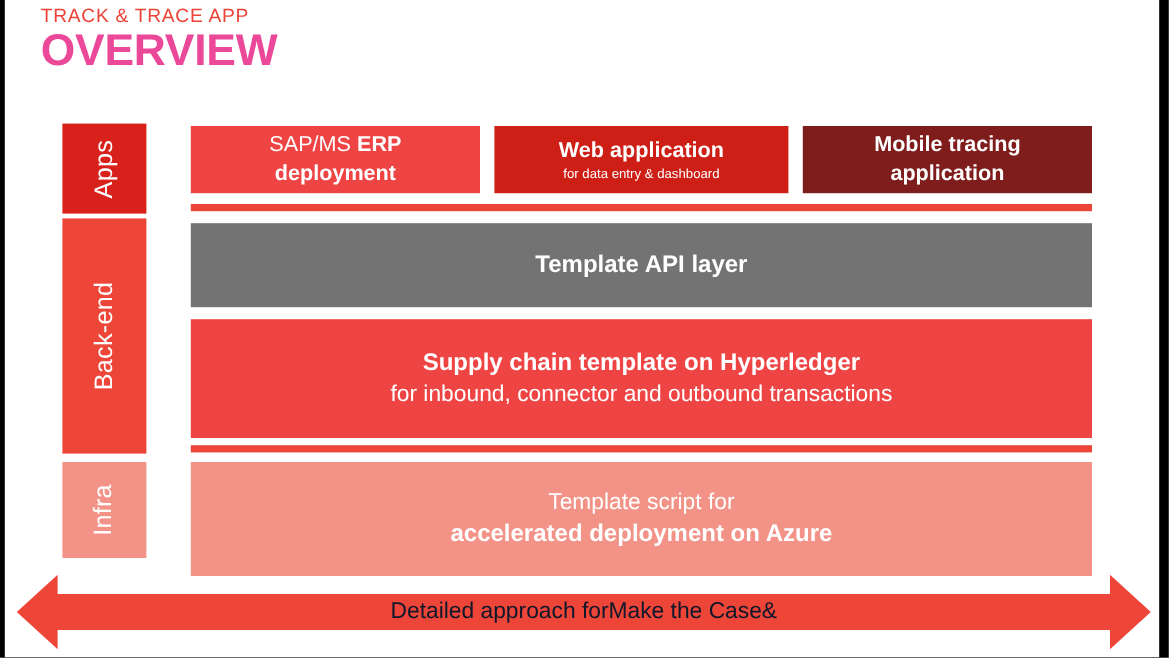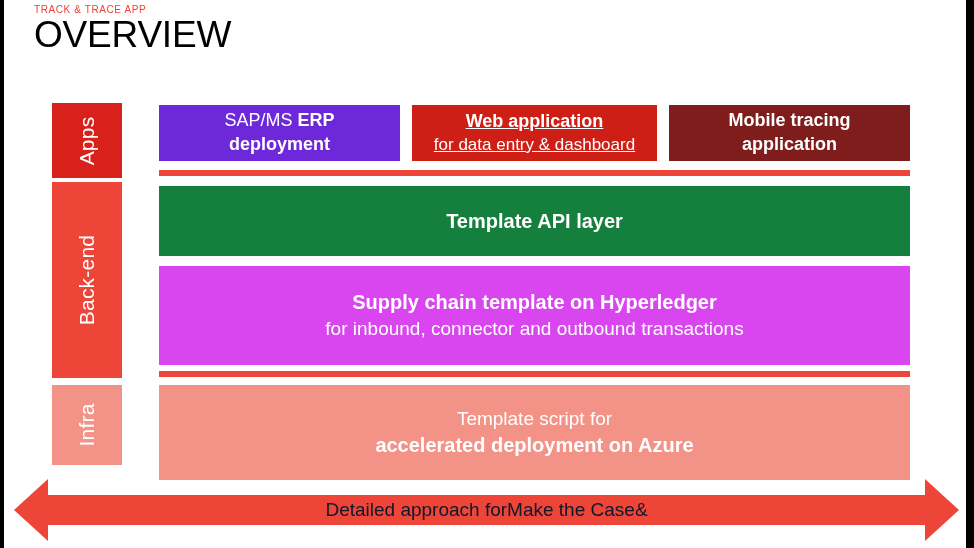--- a/index.html
+++ b/index.html
@@ -21,30 +21,30 @@
 
   
   #header {
     position: absolute;
     left: 30px;
     top: 4px;
     width: 700px;
   }
   #eyebrow {
     color: #ED4337;
-    font-size: 10px;
+    font-size: 16px;
     letter-spacing: 0.6px;
     font-weight: 400;
     line-height: 1.25;
     white-space: nowrap;
   }
   #page-title {
-    color: #000000;
+    color: #ec4899;
     font-size: 37px;
-    font-weight: 400;
+    font-weight: 700;
     letter-spacing: -0.2px;
     line-height: 1.08;
     margin-top: -2px;
     white-space: nowrap;
   }
 
   
   .rail {
     position: absolute;
     left: 48px;
@@ -75,44 +75,44 @@
     align-items: center;
     justify-content: center;
     text-align: center;
     box-sizing: border-box;
     padding: 2px 8px;
   }
   .line-strong { font-weight: bold; }
   .line-light  { font-weight: 400; }
 
   
-  #box-erp    { left: 155px; top: 105px; width: 241px; height: 56px; background: #6d28d9; font-size: 18px; line-height: 1.32; }
-  #box-web    { left: 408px; top: 105px; width: 245px; height: 56px; background: #CE1F16; font-size: 18px; line-height: 1.30; text-decoration: underline; }
+  #box-erp    { left: 155px; top: 105px; width: 241px; height: 56px; background: #ef4444; font-size: 18px; line-height: 1.32; }
+  #box-web    { left: 408px; top: 105px; width: 245px; height: 56px; background: #CE1F16; font-size: 18px; line-height: 1.30; }
   #box-mobile { left: 665px; top: 105px; width: 241px; height: 56px; background: #7f1d1d; font-size: 18px; line-height: 1.32; }
-  #box-web .line-light { font-size: 17px; text-align: center; }
+  #box-web .line-light { font-size: 11px; text-align: center; }
 
   
   .divider {
     position: absolute;
     left: 155px;
     width: 751px;
     height: 6px;
     background: #EE4539;
   }
   #divider-top    { top: 170px; }
   #divider-bottom { top: 371px; }
 
   
   #box-api {
     left: 155px; top: 186px; width: 751px; height: 70px;
-    background: #15803d; font-size: 20px;
+    background: #737373; font-size: 20px;
   }
   #box-hyperledger {
     left: 155px; top: 266px; width: 751px; height: 99px;
-    background: #d946ef; font-size: 20px; line-height: 1.36;
+    background: #ef4444; font-size: 20px; line-height: 1.36;
   }
   #box-hyperledger .line-light { font-size: 19px; }
 
   
   #box-azure {
     left: 155px; top: 385px; width: 751px; height: 95px;
     background: #F39387; font-size: 20px; line-height: 1.36;
   }
   #box-azure .line-light { font-size: 19px; }
 

